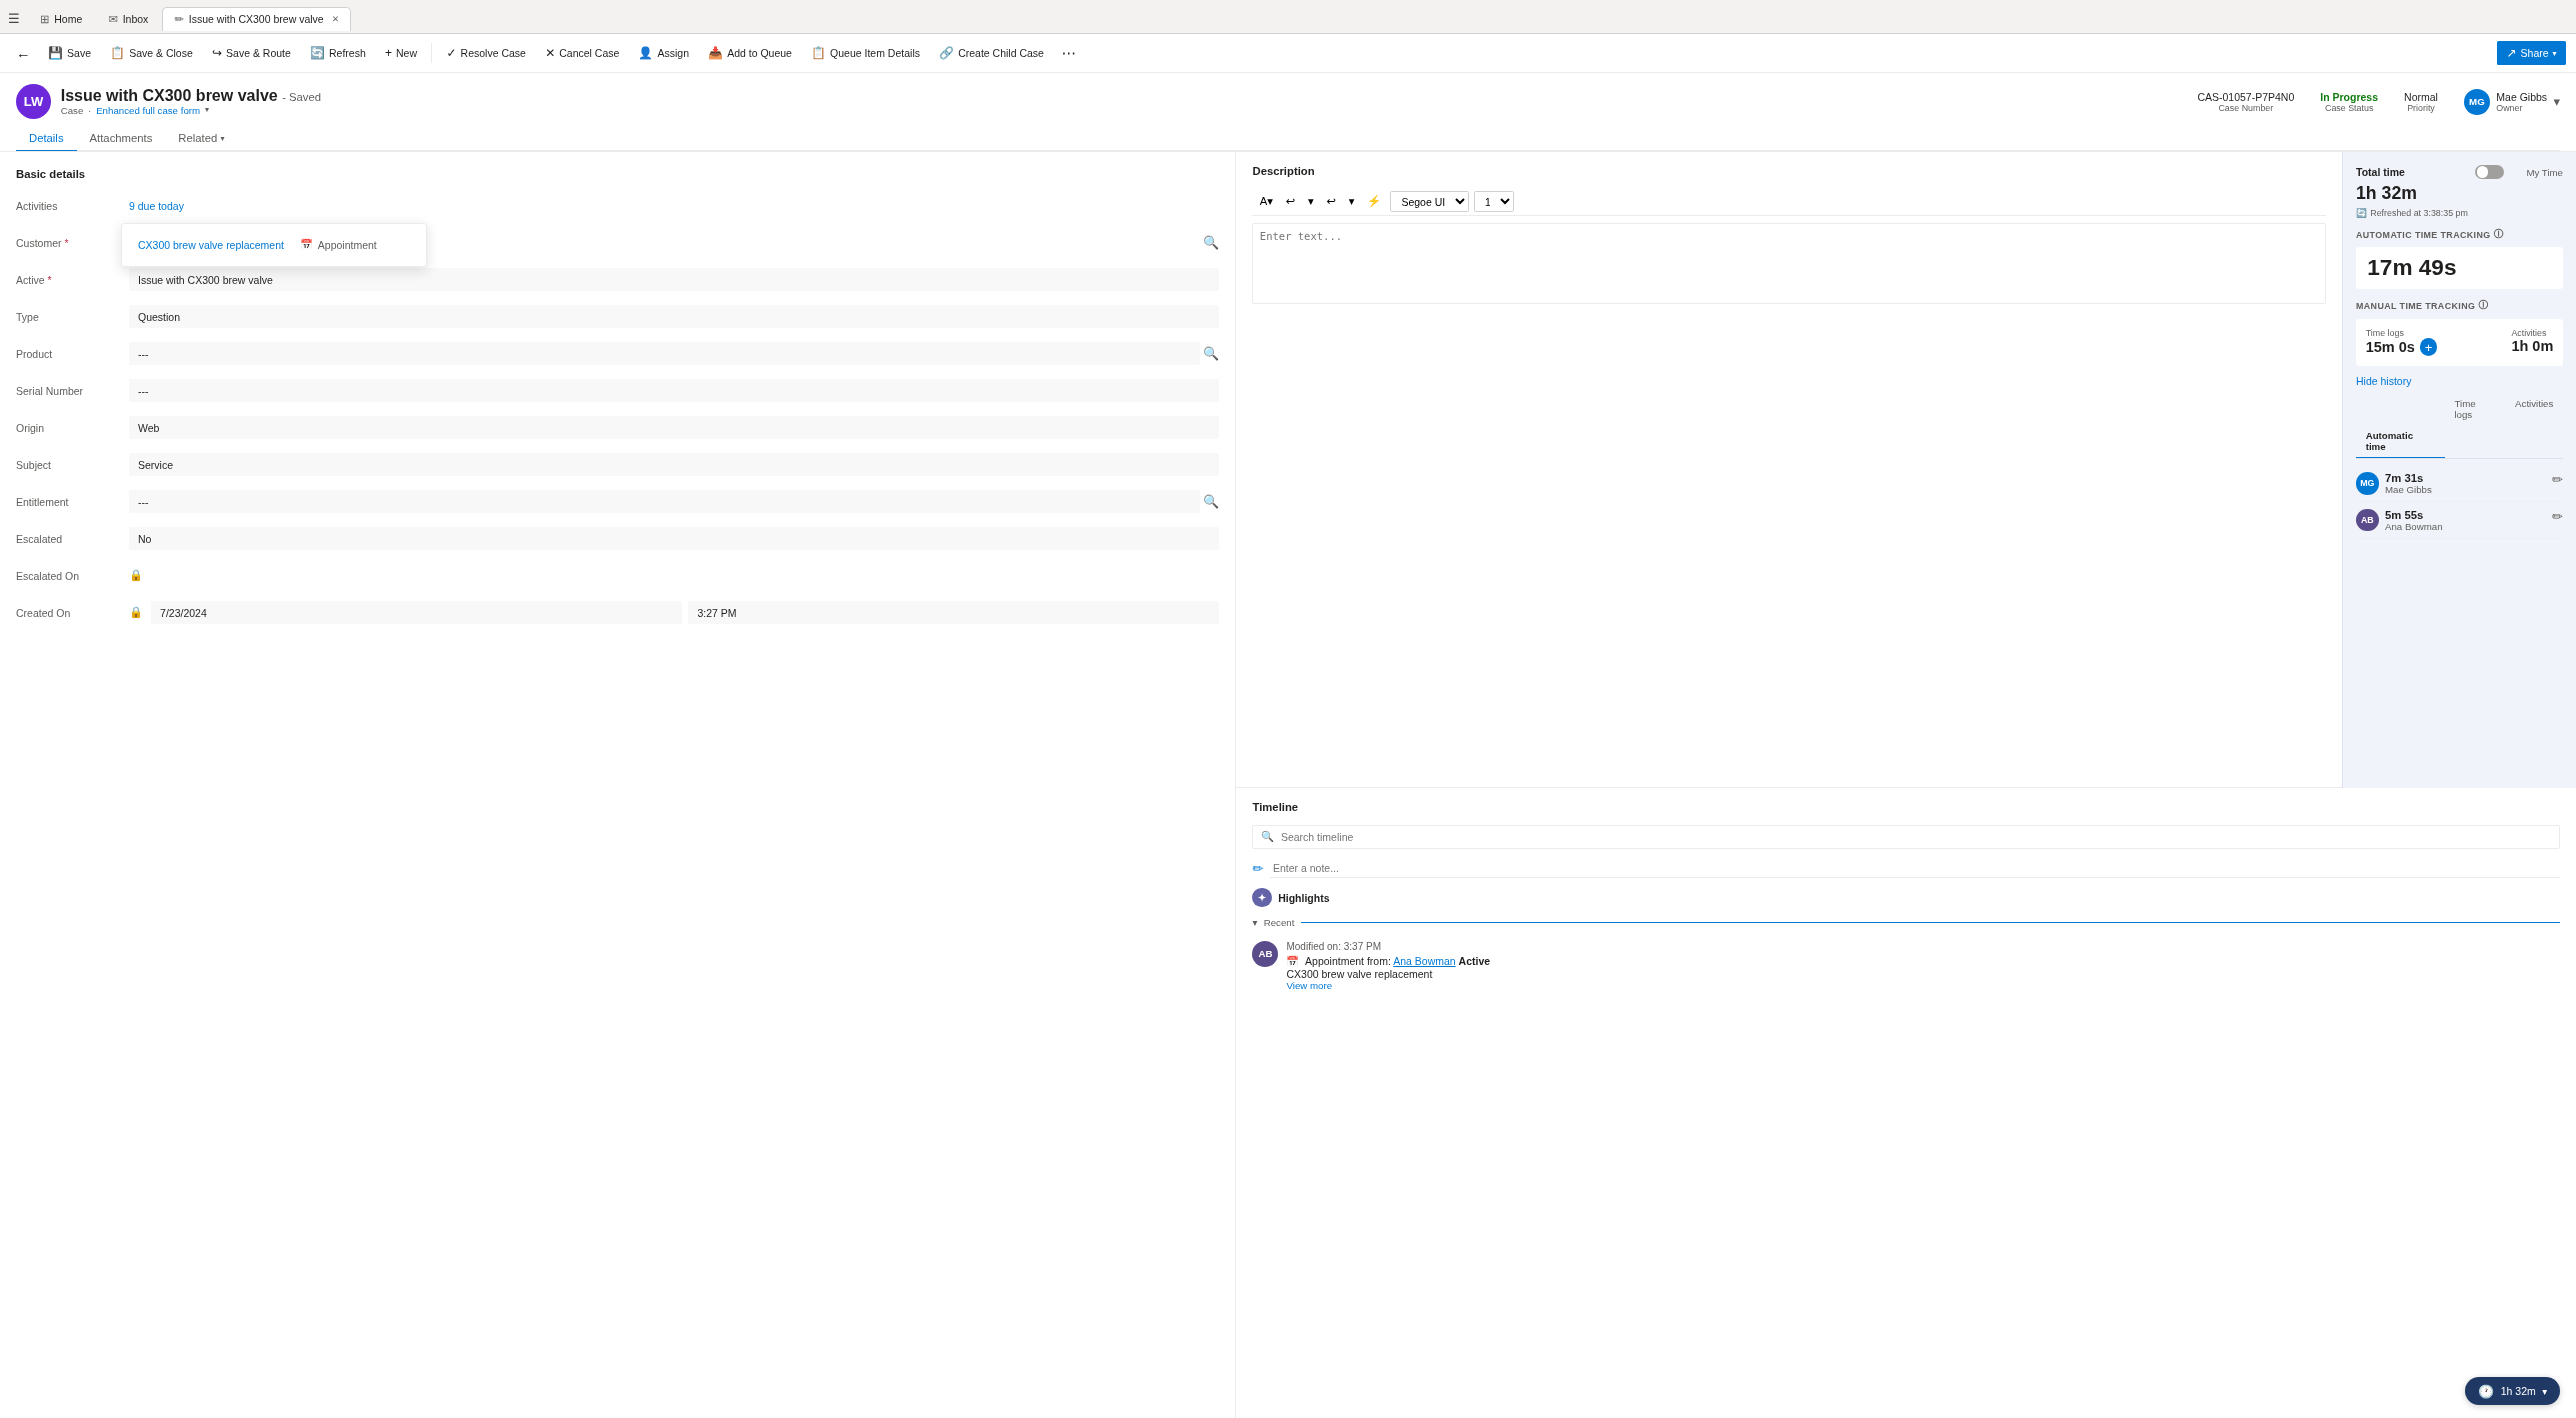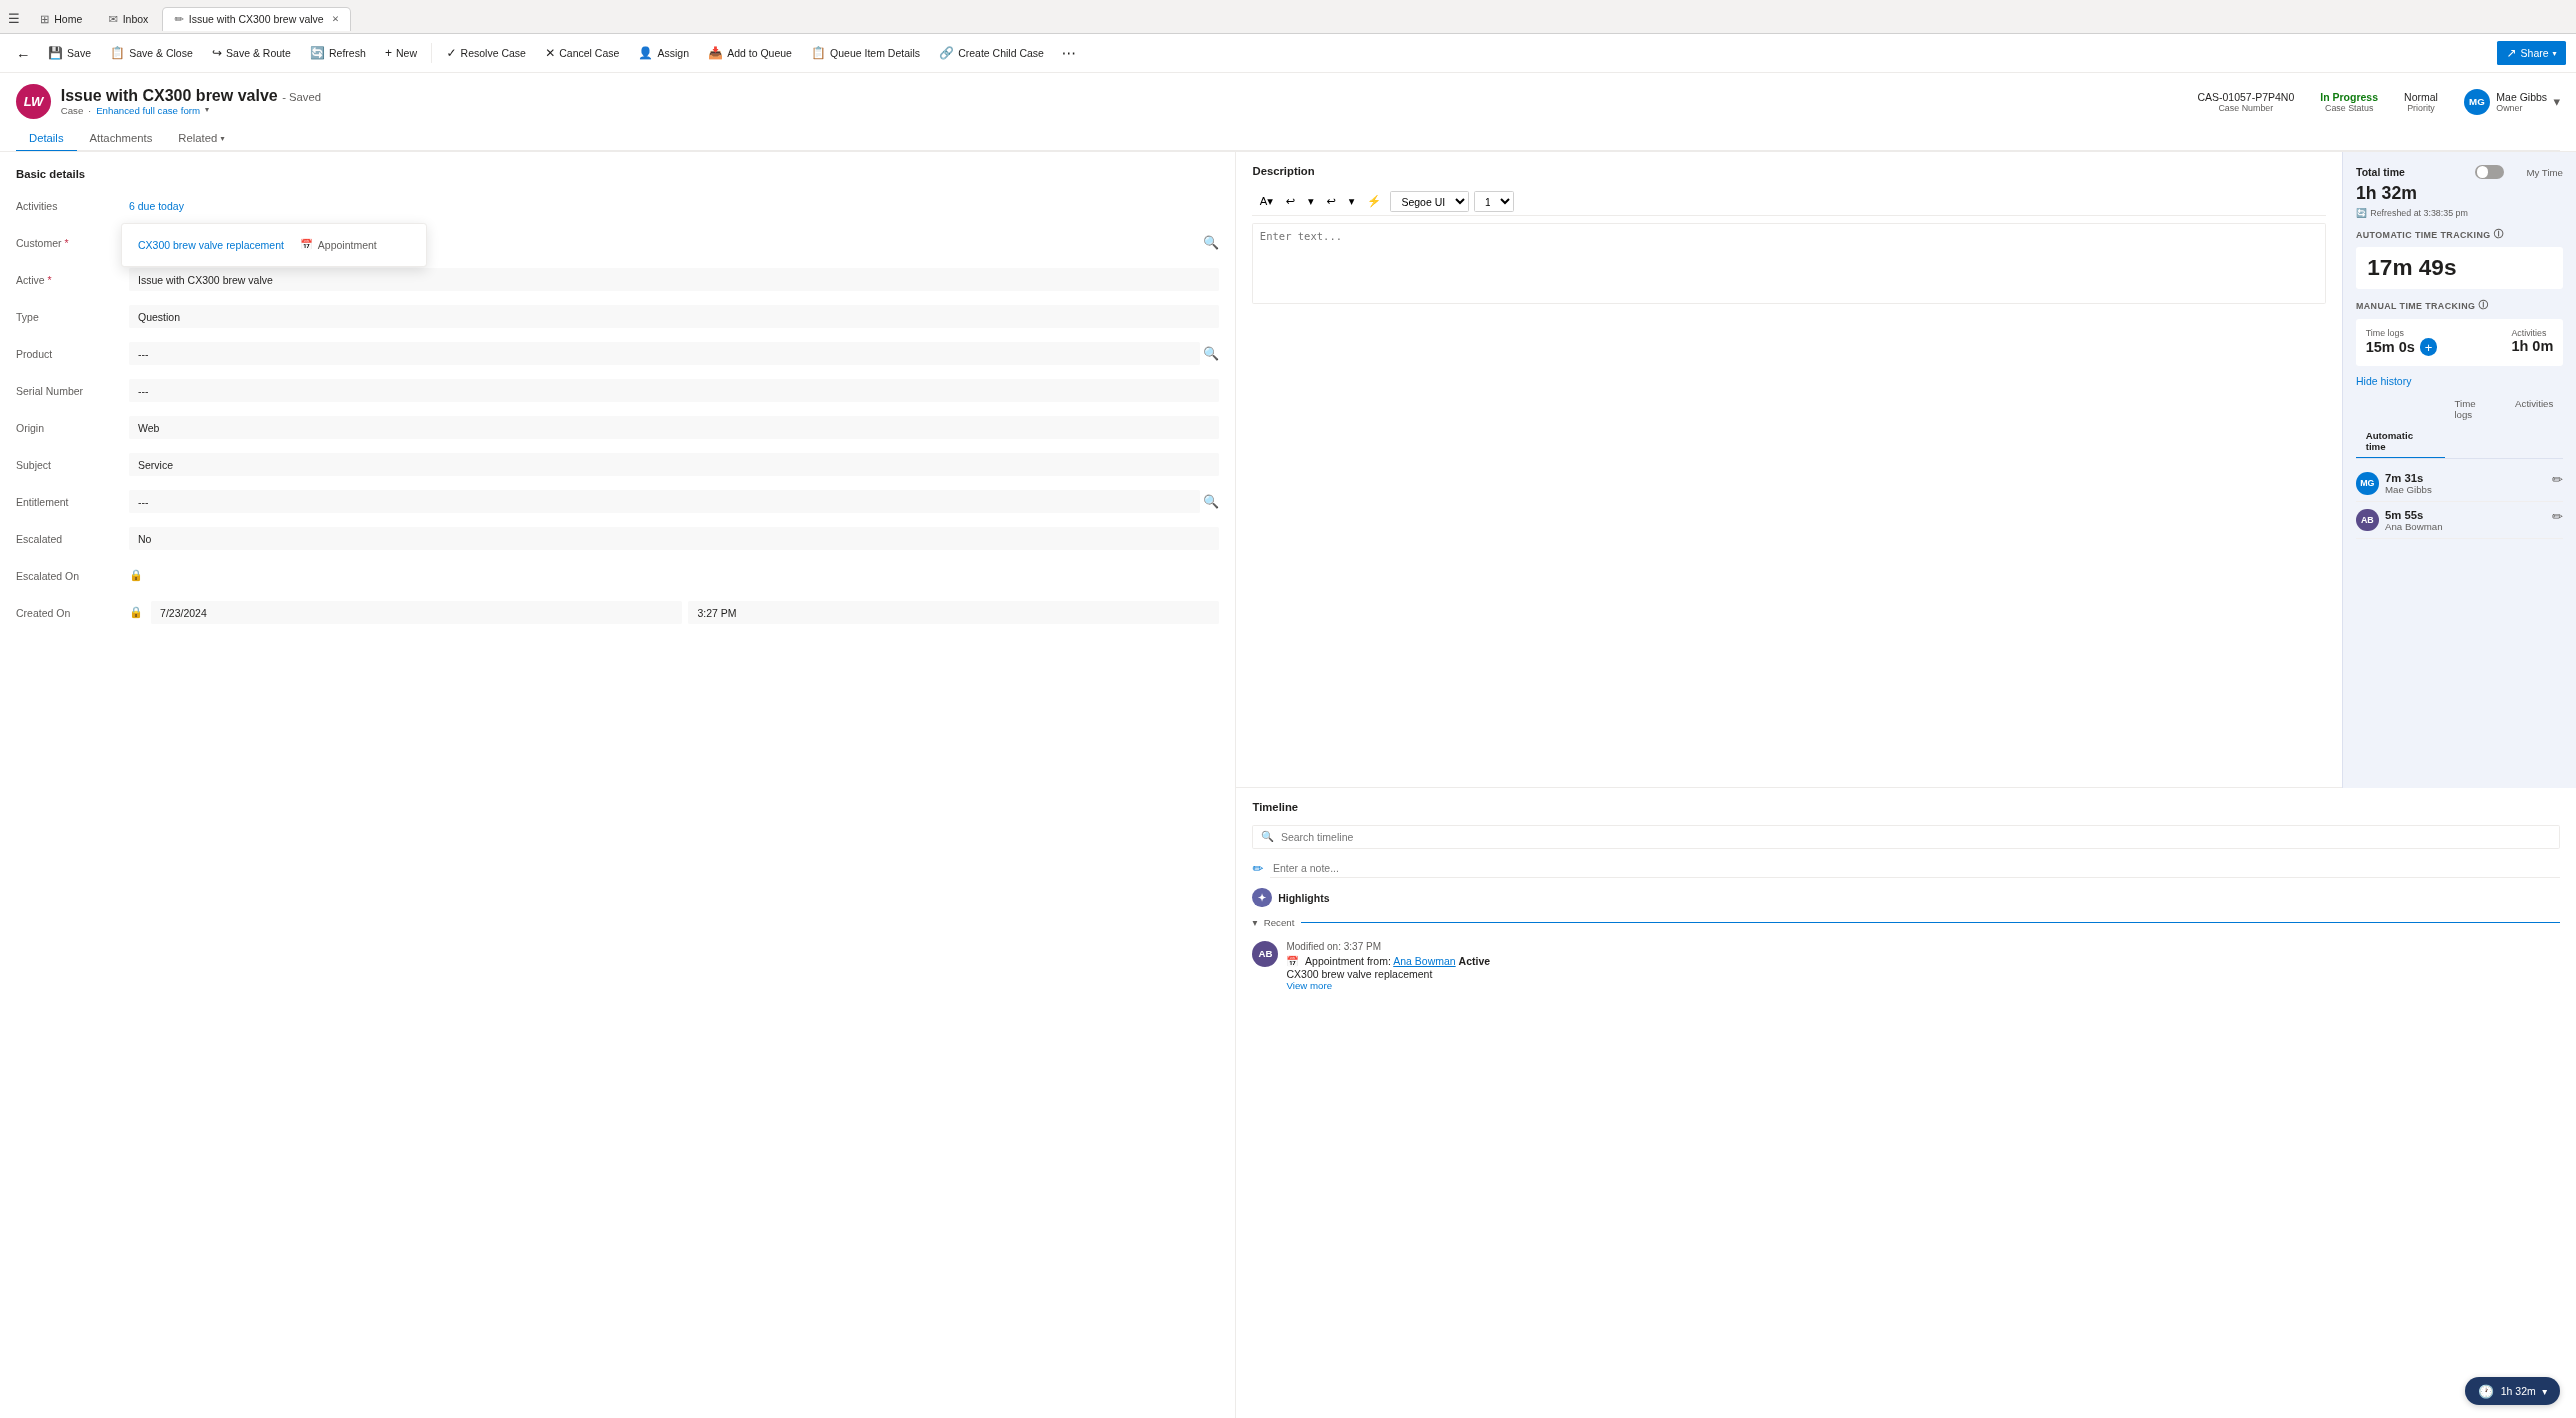--- a/index.html
+++ b/index.html
@@ -308,21 +308,21 @@
   <div style="flex:1"></div>
   <button class="cmd-btn primary">
     <span class="icon">↗</span>
     <span>Share</span>
     <span style="font-size:8px;">▾</span>
   </button>
 </div>
 
 <div class="record-header">
   <div class="record-title-row">
-    <div class="record-avatar" style="background:#be185d; text-transform:uppercase;font-style:italic;">lw</div>
+    <div class="record-avatar" style="background:#6d28d9; text-transform:uppercase;">lw</div>
     <div class="record-title-info">
       <h1>
         <span>Issue with CX300 brew valve</span>
         <span class="saved" style="font-size:11.3px; font-weight:400; color:#605e5c;">- Saved</span>
       </h1>
       <div class="record-subtitle">
         <span>Case</span>
         <span>·</span>
         <a href="#">Enhanced full case form</a>
         <span style="color:#605e5c; font-size:8px;">▾</span>
@@ -373,21 +373,21 @@
         </div>
         <div class="appointment-item">
           <span>📅</span>
           <span>Appointment</span>
         </div>
       </div>
     </div>
 
     <div class="form-row">
       <div class="form-label">Activities</div>
-      <a class="activities-link" href="#">6 due today</a>
+      <a class="activities-link" href="#">9 due today</a>
     </div>
 
     <div class="form-row">
       <div class="form-label required">Customer</div>
       <div class="form-value-wrap">
         <span style="color:#0078d4; margin-right:3.2px;">🏢</span>
         <span class="form-value link">Contoso C...</span>
         <button class="search-icon-btn">🔍</button>
       </div>
     </div>

